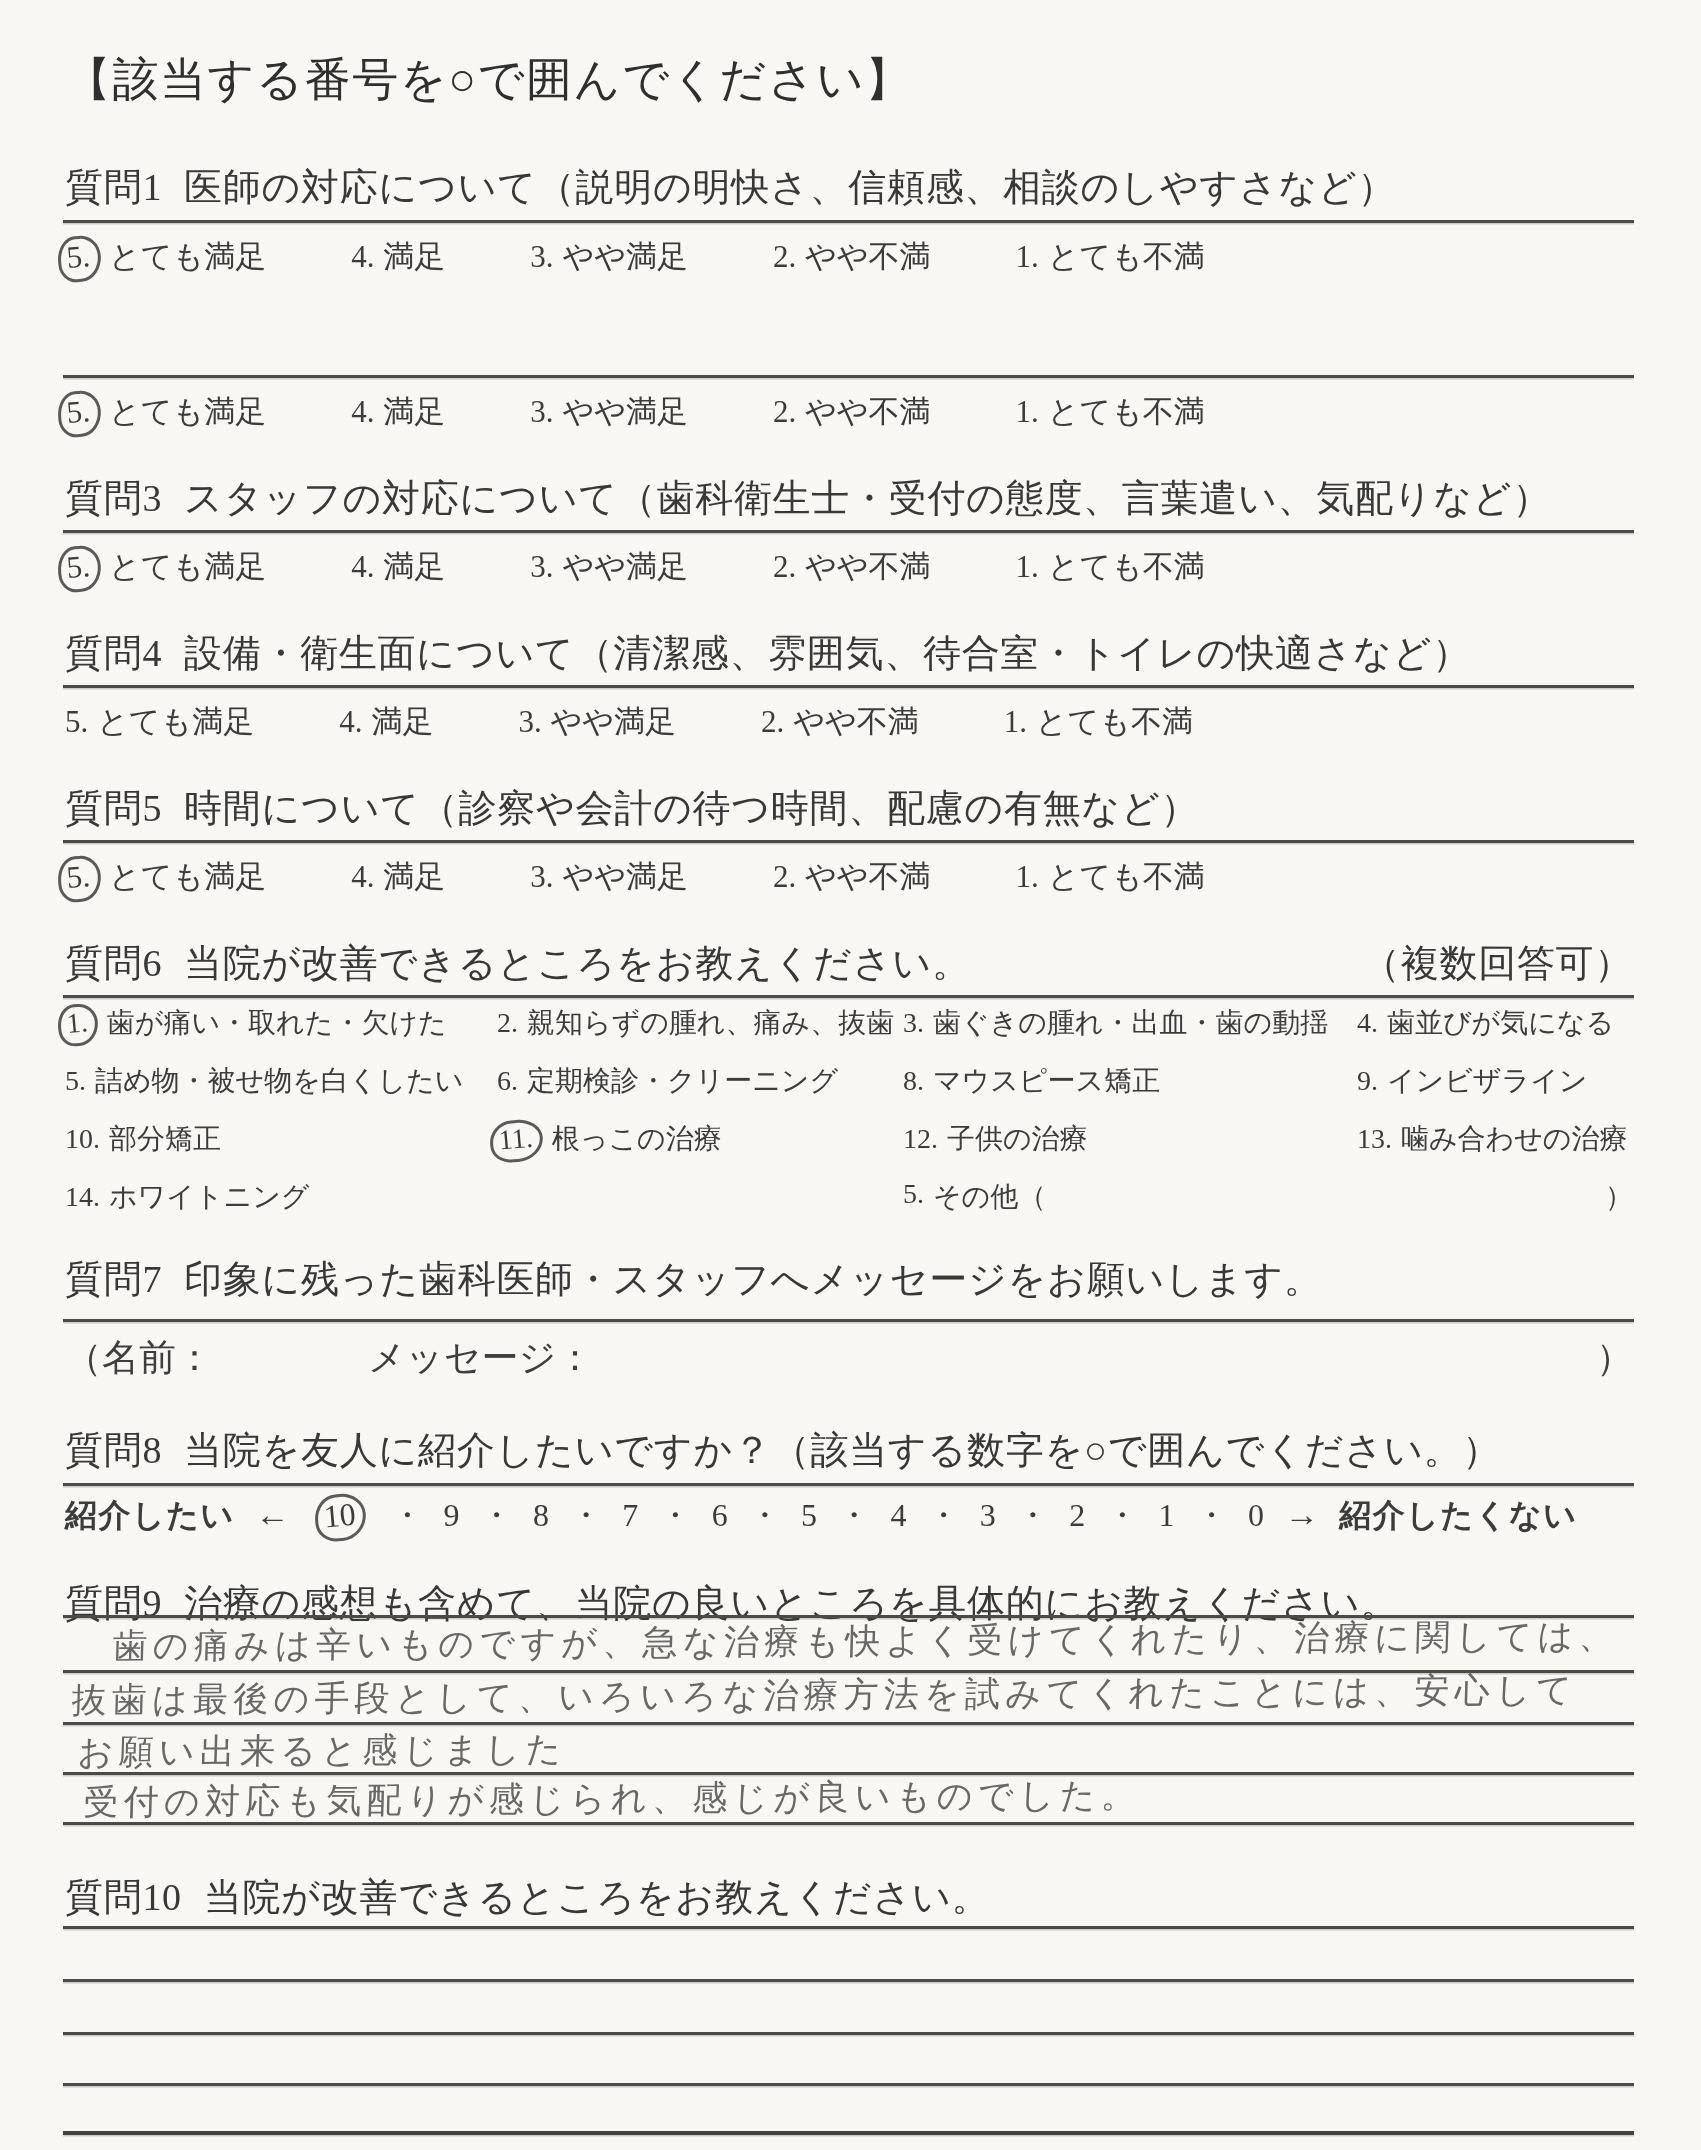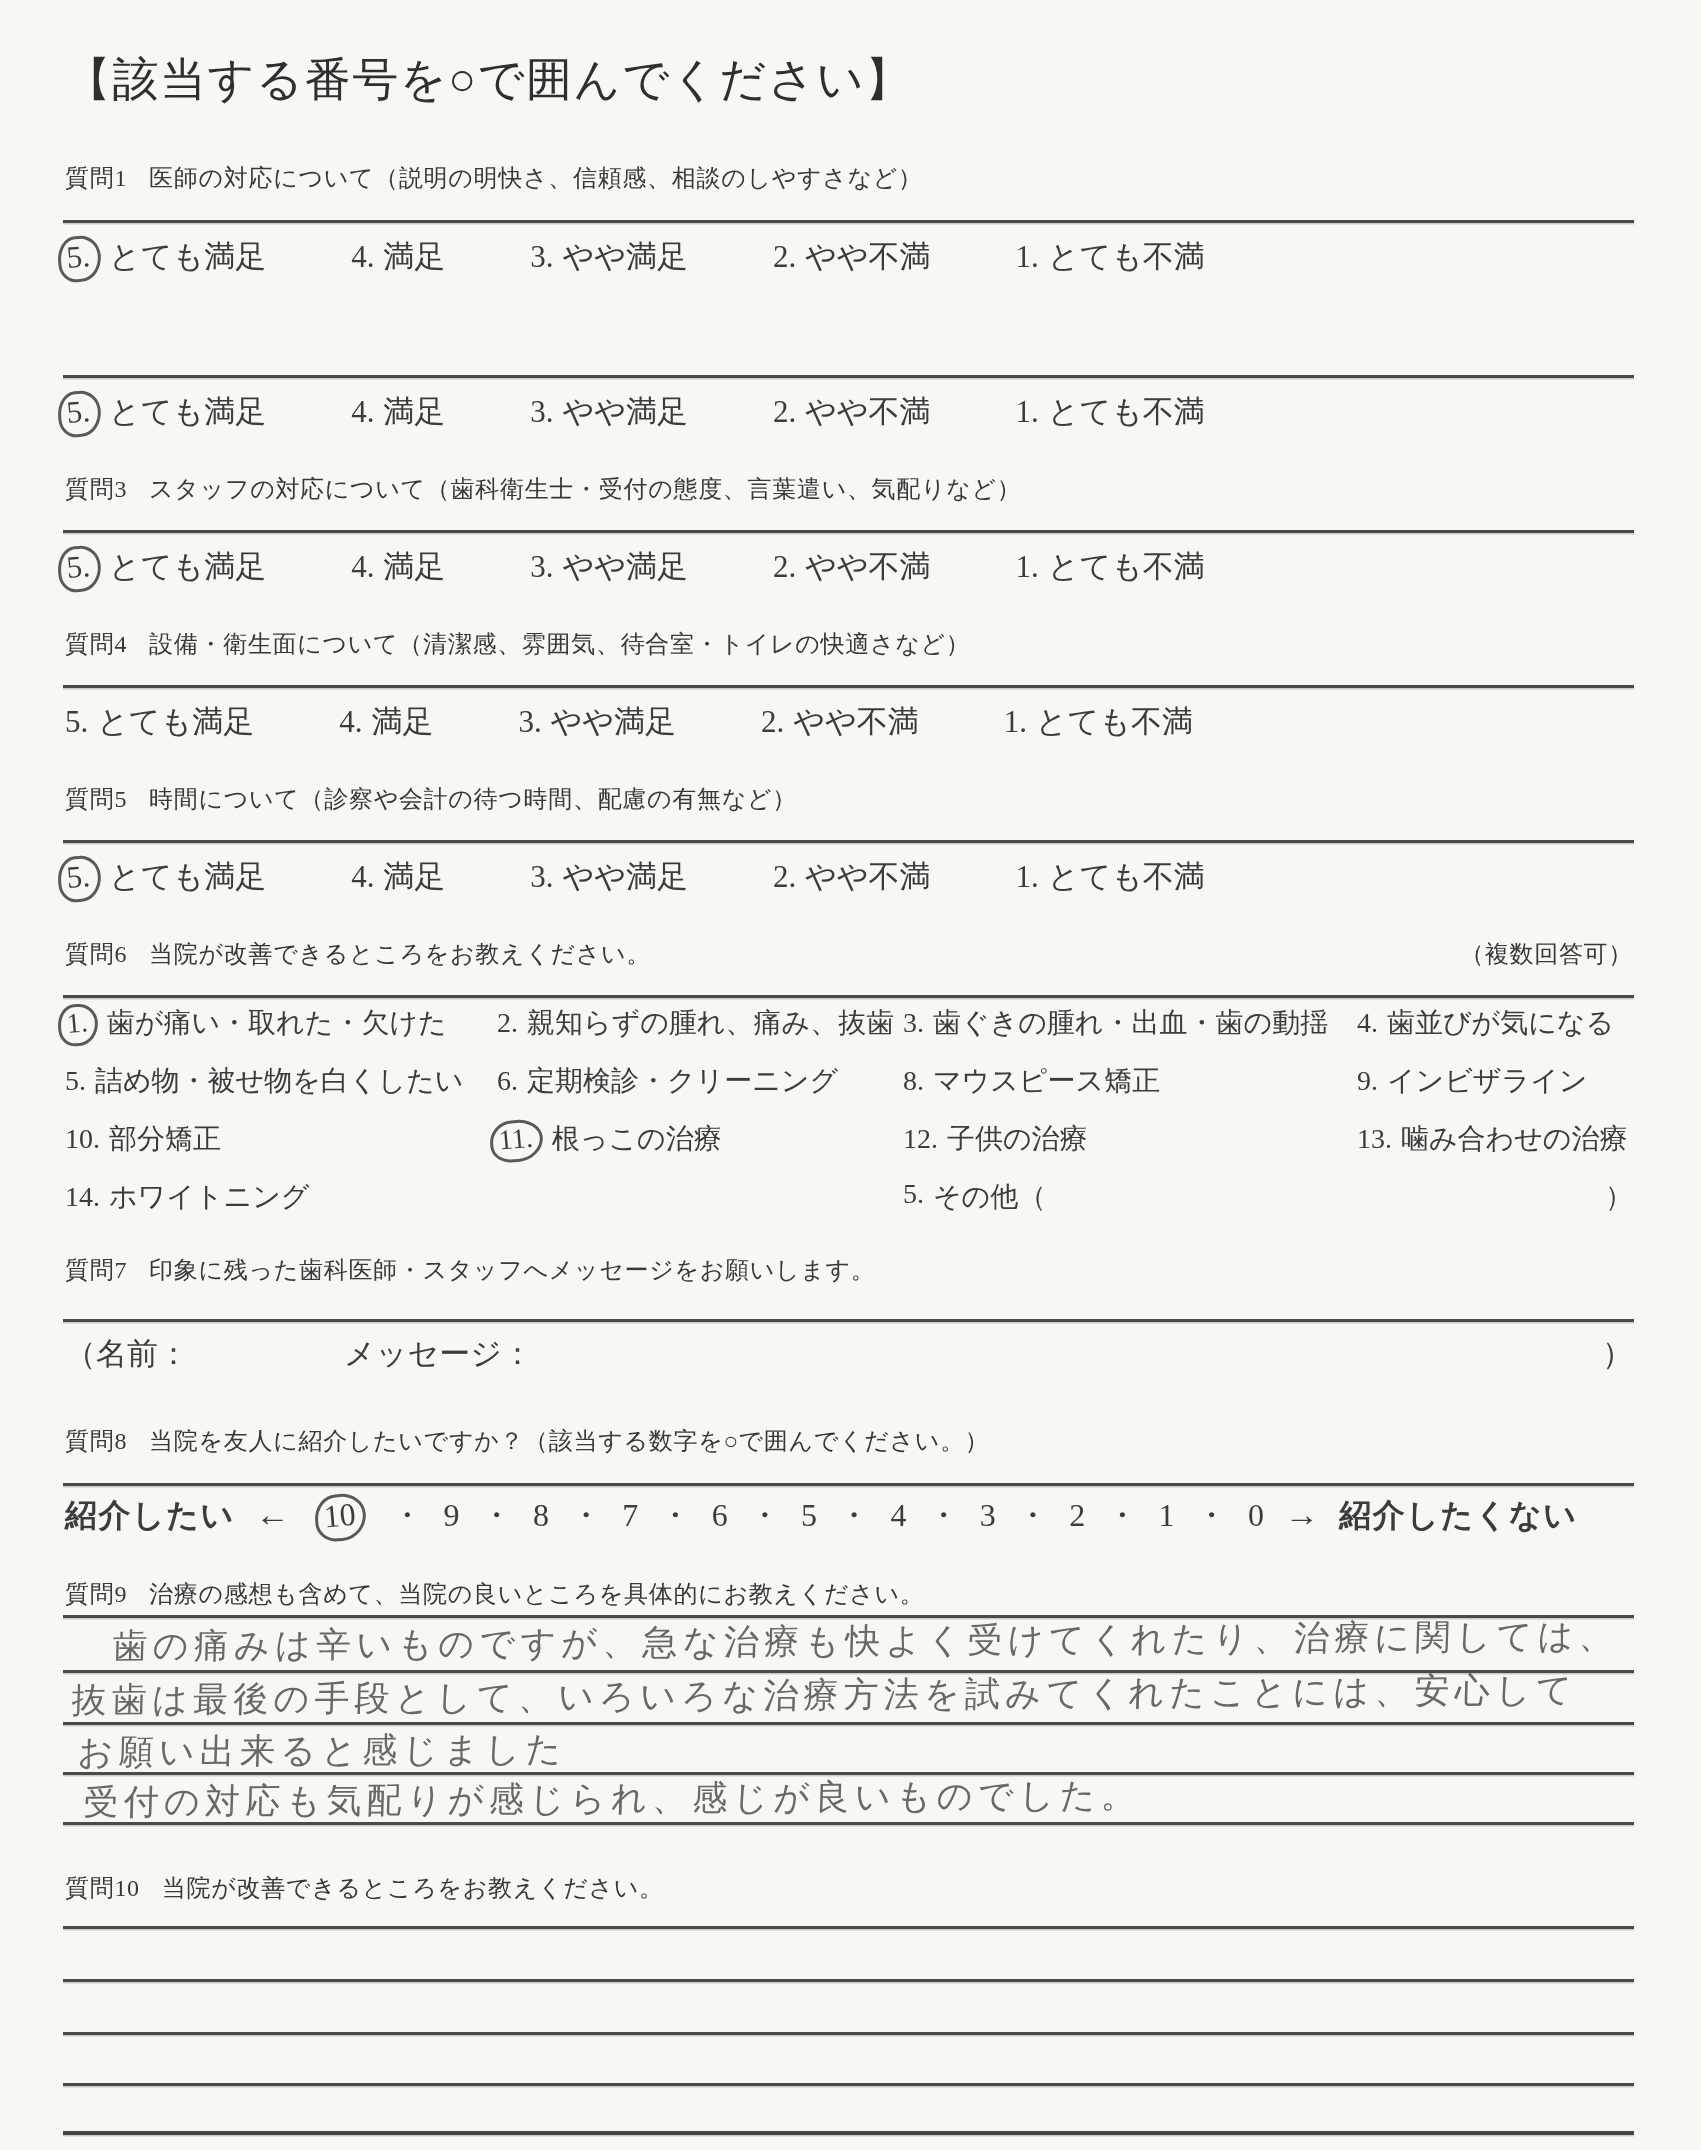--- a/index.html
+++ b/index.html
@@ -8,21 +8,21 @@
     background:#f8f7f4;
     font-family:"Liberation Serif", serif;
     color:#3e3e3e;
     overflow:hidden;
   }
   .abs{position:absolute;}
   .title{
     left:65px; top:49px; font-size:46px; letter-spacing:1.5px;
     color:#2f2f2f; white-space:nowrap;
   }
-  .qhead{font-size:24px; white-space:nowrap; color:#383838; letter-spacing:0.7px; width:1568px; left:65px;}
+  .qhead{font-size:38px; white-space:nowrap; color:#383838; letter-spacing:0.7px; width:1568px; left:65px;}
   .qhead .qno{margin-right:22px;}
   .qhead .note{position:absolute; right:0; top:0;}
   .rule{left:63px; width:1571px; height:0; border-top:3px solid #4a4a4a; box-shadow:0 1.5px 0 rgba(70,70,70,.25);}
   .rule.thick{border-top:4.4px solid #444;}
   .optrow{
     left:65px; display:flex; gap:85px; font-size:31px; white-space:nowrap; color:#3c3c3c;
   }
   .opt .num{margin-right:8.9px;}
   .circled{
     display:inline-block;
@@ -34,21 +34,21 @@
   }
   .q6grid{
     left:65px; top:1004px; width:1568px;
     display:grid; grid-template-columns:432px 406px 454px 1fr;
     row-gap:20px; font-size:28px; white-space:nowrap; color:#3c3c3c;
   }
   .q6grid .cell .num{margin-right:8.9px;}
   .cell-other{grid-column:3 / 5; display:flex;}
   .cell-other .spacer{flex:1;}
   .q7row{
-    left:65px; top:1333px; width:1568px; display:flex; font-size:31px; white-space:nowrap;
+    left:65px; top:1333px; width:1568px; display:flex; font-size:37px; white-space:nowrap;
   }
   .q7row .msg{margin-left:155px;}
   .q7row .close{margin-left:auto;}
   .q8row{
     left:65px; top:1494px; width:1568px; display:flex; align-items:baseline;
     gap:20.7px; font-size:32px; white-space:nowrap; color:#3c3c3c;
   }
   .q8row .endlab{letter-spacing:1.5px;font-weight:bold;}
   .q8row .arrow{font-size:34px;}
   .q8row .num10{margin:0 4.4px;}

